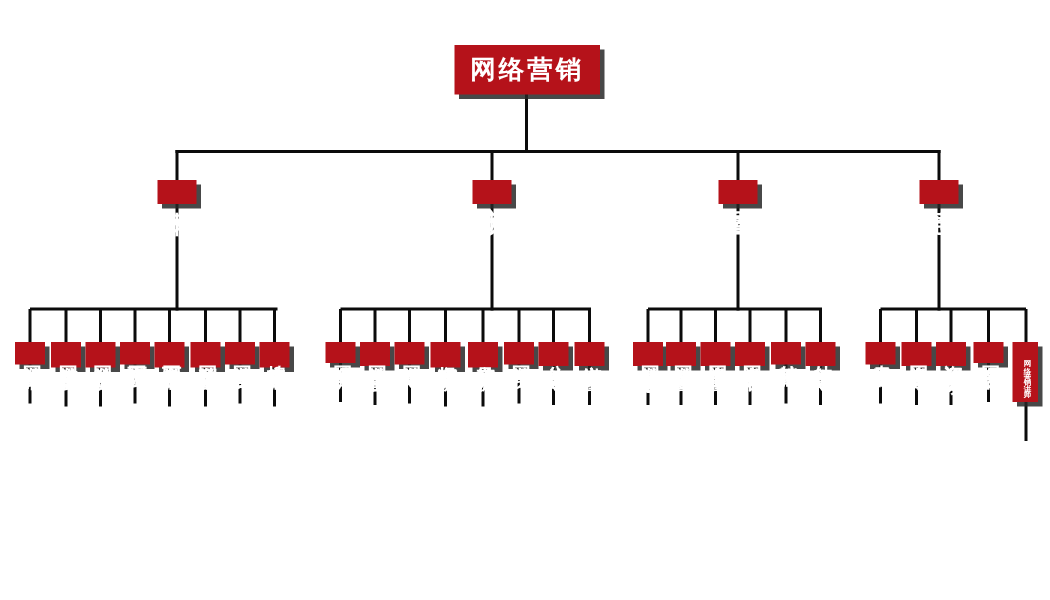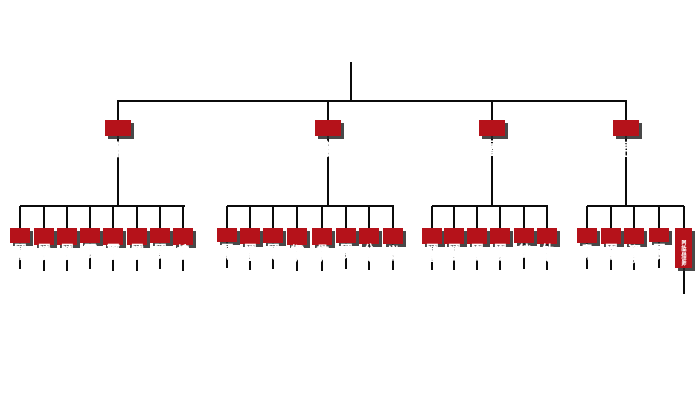--- a/index.html
+++ b/index.html
@@ -45,20 +45,23 @@
   .child.tiny{width:17px;}
   .child.tiny .banner{
     width:17px;font-size:5px;letter-spacing:4px;padding:8px 0;line-height:17px;
   }
 </style>
 </head>
 <body>
 
 <div class="stage">
 
+  <div class="root-banner">
+    <span>网络营销</span>
+  </div>
   <div class="vline" style="left:350px;top:62px;height:40px;"></div>
   <div class="hline" style="left:117px;top:100px;width:510px;"></div>
 
   <div class="vline" style="left:117px;top:100px;height:107px;"></div>
   <div class="vline" style="left:327px;top:100px;height:107px;"></div>
   <div class="vline" style="left:491px;top:100px;height:107px;"></div>
   <div class="vline" style="left:625px;top:100px;height:107px;"></div>
 
   <div class="branch-banner" style="left:105px;">技术</div>
   <div class="branch-banner" style="left:315px;">市场</div>

